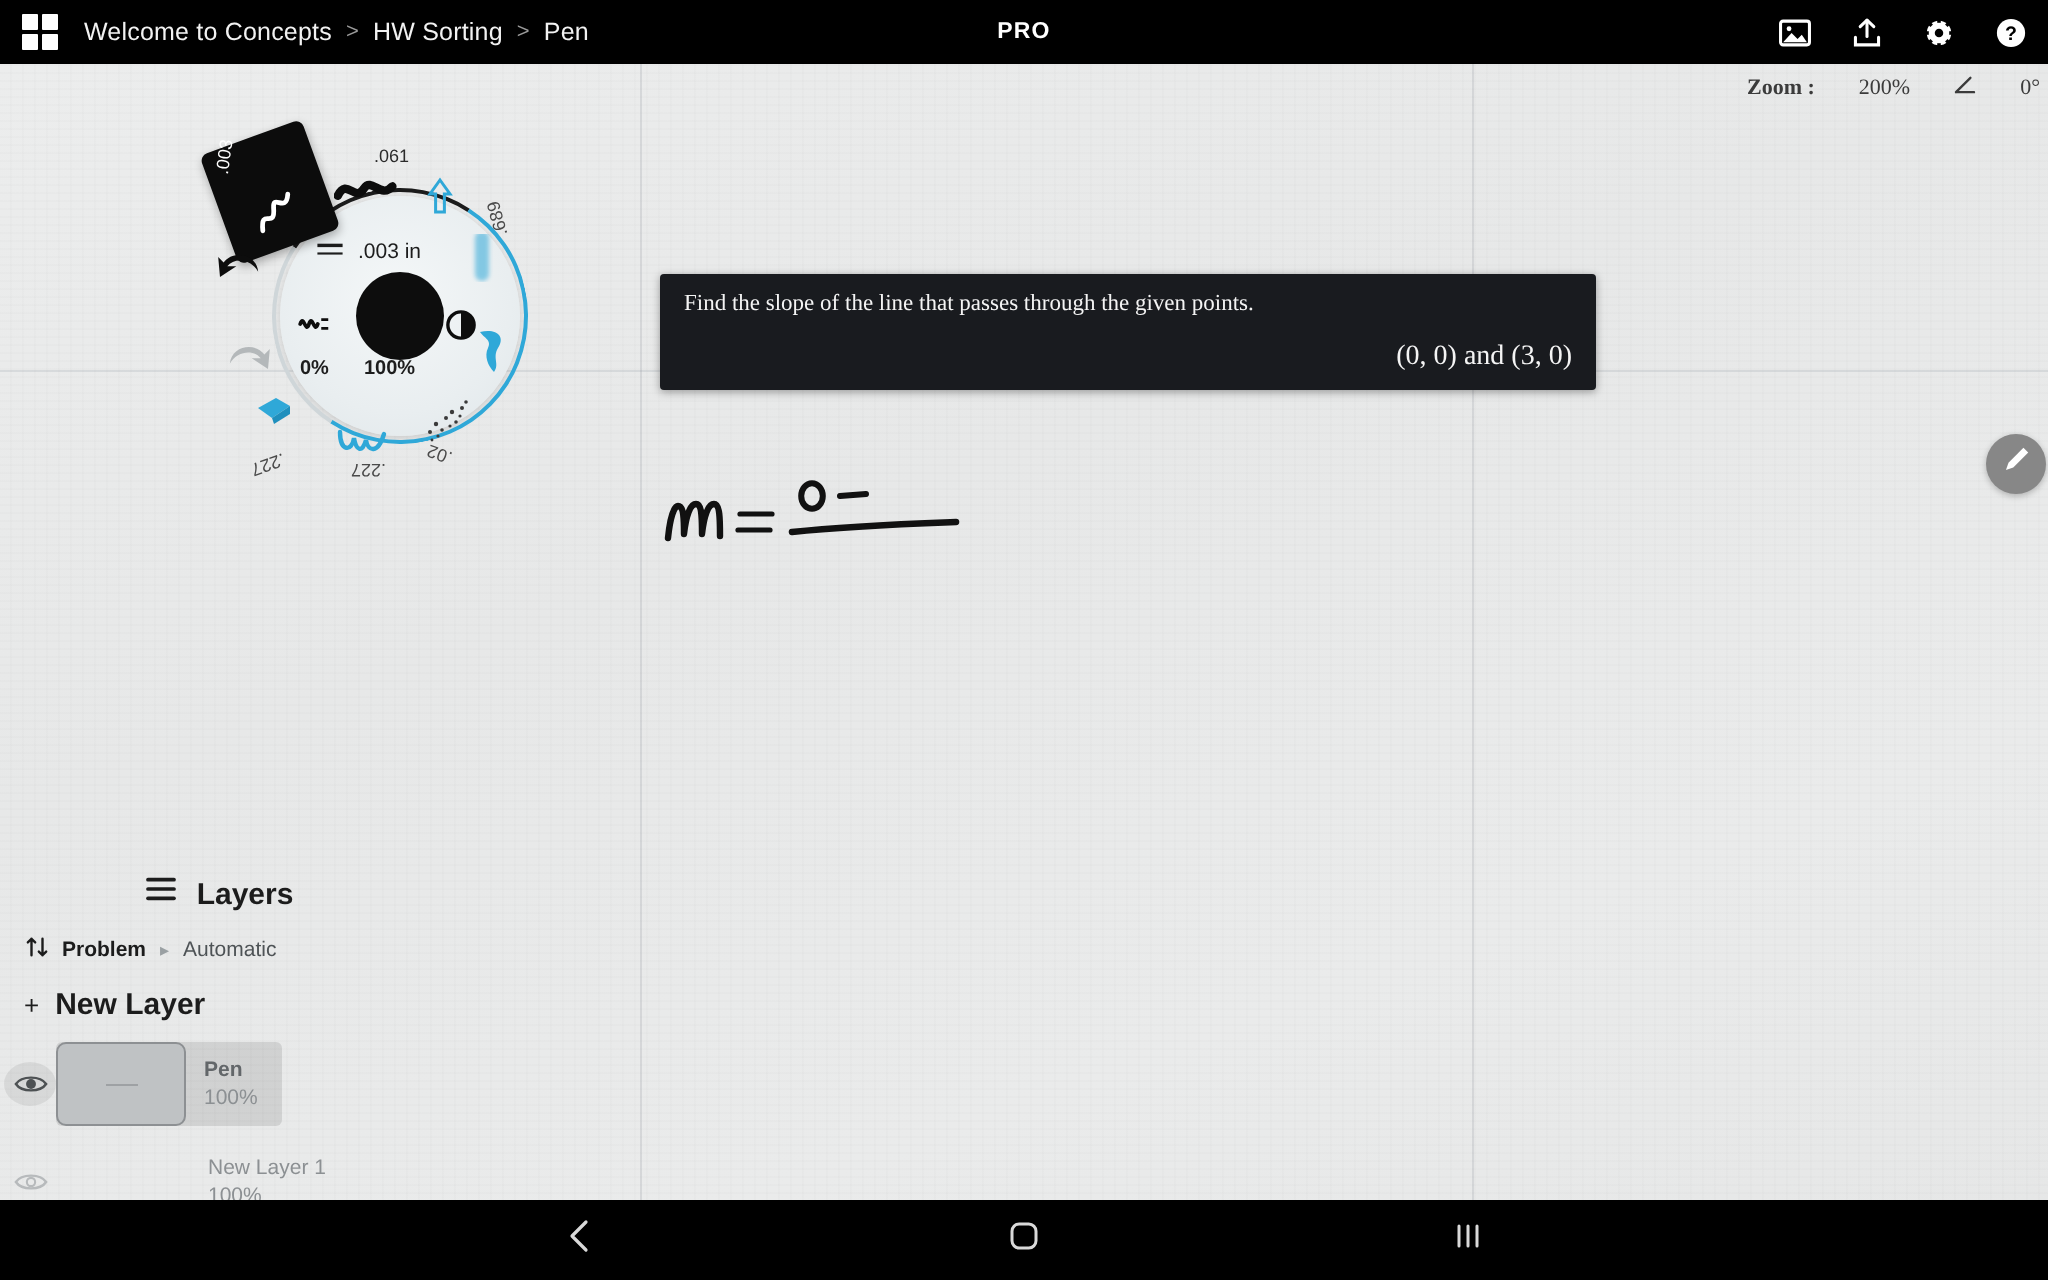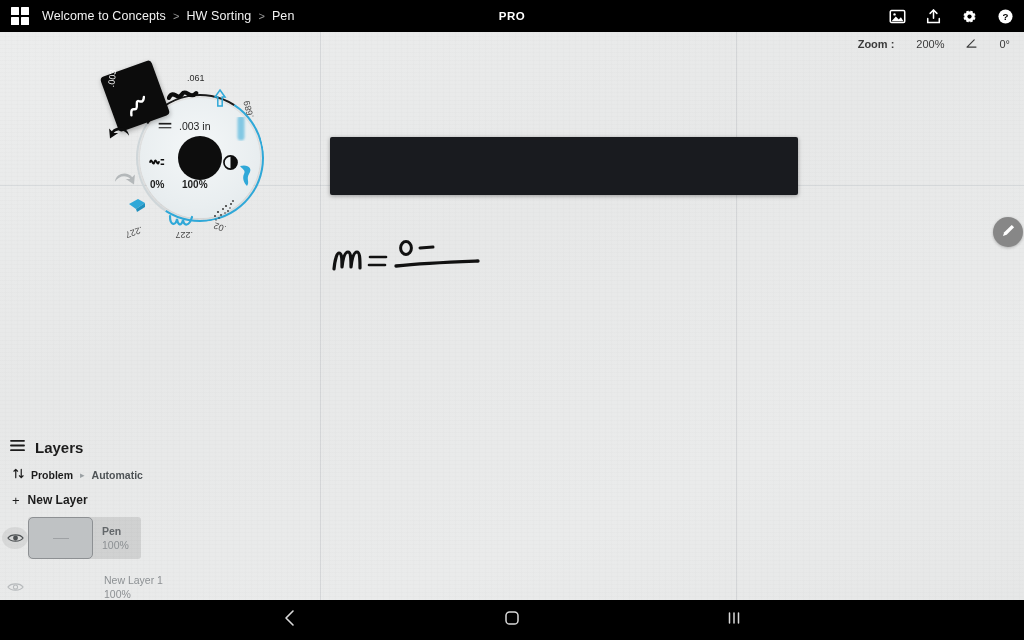--- a/index.html
+++ b/index.html
@@ -48,23 +48,23 @@
       repeating-linear-gradient(0deg, rgba(255,255,255,0) 0 3px, rgba(0,0,0,0.012) 3px 4px),
       repeating-linear-gradient(90deg, rgba(255,255,255,0) 0 5px, rgba(0,0,0,0.010) 5px 6px),
       linear-gradient(160deg, #eceded 0%, #e7e8e8 40%, #eaebeb 75%, #e6e7e7 100%);
     overflow: hidden;
   }
   .gridline-v { position: absolute; top: 0; bottom: 0; width: 1px; background: rgba(120,130,140,0.18); }
   .gridline-h { position: absolute; left: 0; right: 0; height: 1px; background: rgba(120,130,140,0.16); }
 
   
   #zoom-readout {
-    position: absolute; right: 14px; top: 6px;
+    position: absolute; right: 4px; top: 6px;
     display: flex; align-items: center; gap: 22px;
-    font-size: 11px; color: #3b3b3b; white-space: nowrap;
+    font-size: 11px; color: #3b3b3b; white-space: nowrap; font-family: Liberation Serif, serif;
   }
   #zoom-readout .zlabel { font-weight: bold; }
   #zoom-readout .zval { font-weight: normal; }
   #angle-icon { display: inline-block; }
 
   
   #problem-card {
     position: absolute; left: 330px; top: 105px; width: 468px; height: 58px;
     background: #191b1f; border-radius: 2px;
     box-shadow: 0 1px 4px rgba(0,0,0,.35);
@@ -137,34 +137,34 @@
   .wheel-label { position: absolute; font-size: 9px; color: #2b2b2b; white-space: nowrap; }
   .wheel-label.inv { color: #4a4a4a; }
 
   
   #undo-button { position: absolute; left: 8px; top: 62px; cursor: pointer; }
   #redo-button { position: absolute; left: 12px; top: 108px; cursor: pointer; }
 
   
   #layers-panel { position: absolute; left: 0; top: 400px; width: 210px; }
   #layers-header {
-    display: flex; align-items: center; gap: 10px; padding: 6px 0 0 10px;
+    display: flex; align-items: center; gap: 10px; padding: 6px 0 0 10px; justify-content: center;
   }
   #layers-title { font-size: 15px; font-weight: bold; color: #1c1c1c; }
   #sorting-row {
     display: flex; align-items: center; gap: 7px; padding: 12px 0 0 13px; font-size: 10.5px;
   }
   #sorting-label { font-weight: bold; color: #1c1c1c; }
   #sorting-sep { color: #9aa0a3; font-size: 9px; }
-  #sorting-value { color: #4e5356; font-weight: bold; }
+  #sorting-value { color: #4e5356; }
   #new-layer-row {
     display: flex; align-items: center; gap: 8px; padding: 12px 0 0 12px; cursor: pointer;
   }
   #new-layer-plus { font-size: 13px; color: #1c1c1c; line-height: 1; }
-  #new-layer-label { font-size: 12px; font-weight: bold; color: #1c1c1c; }
+  #new-layer-label { font-size: 15px; font-weight: bold; color: #1c1c1c; }
 
   .layer-row { position: relative; display: flex; align-items: center; margin-top: 10px; }
   .layer-eye {
     width: 26px; height: 22px; margin-left: 2px; display: flex;
     align-items: center; justify-content: center; cursor: pointer; border-radius: 50%;
   }
   .layer-eye.active { background: rgba(0,0,0,.07); }
   .layer-body {
     display: flex; align-items: center; gap: 0; padding: 0; border-radius: 3px;
   }
@@ -267,20 +267,22 @@
       <span class="zval">200%</span>
       <span id="angle-icon">
         <svg width="11" height="9" viewBox="0 0 12 10">
           <path d="M1 9 L11 9 M1 9 L9 1" stroke="#3b3b3b" stroke-width="1.3" fill="none" stroke-linecap="round"></path>
         </svg>
       </span>
       <span class="zval">0°</span>
     </div>
 
     <div id="problem-card">
+      <div id="problem-statement">Find the slope of the line that passes through the given points.</div>
+      <div id="problem-points">(0, 0) and (3, 0)</div>
     </div>
 
     <div id="handwriting">
       <svg width="190" height="60" viewBox="0 0 190 60">
         <g fill="none" stroke="#111" stroke-linecap="round" stroke-linejoin="round">
 
           <path d="M4 42 C5 32, 7 26, 9 26 C12 26, 12 33, 12 40 C13 31, 15 25, 18 25 C21 25, 21 32, 21 40 C22 31, 24 25, 27 25 C30 25, 30 33, 30 41" stroke-width="3.2"></path>
 
           <path d="M40 30 L56 30" stroke-width="2.6"></path>
           <path d="M39 38 L55 38" stroke-width="2.6"></path>

